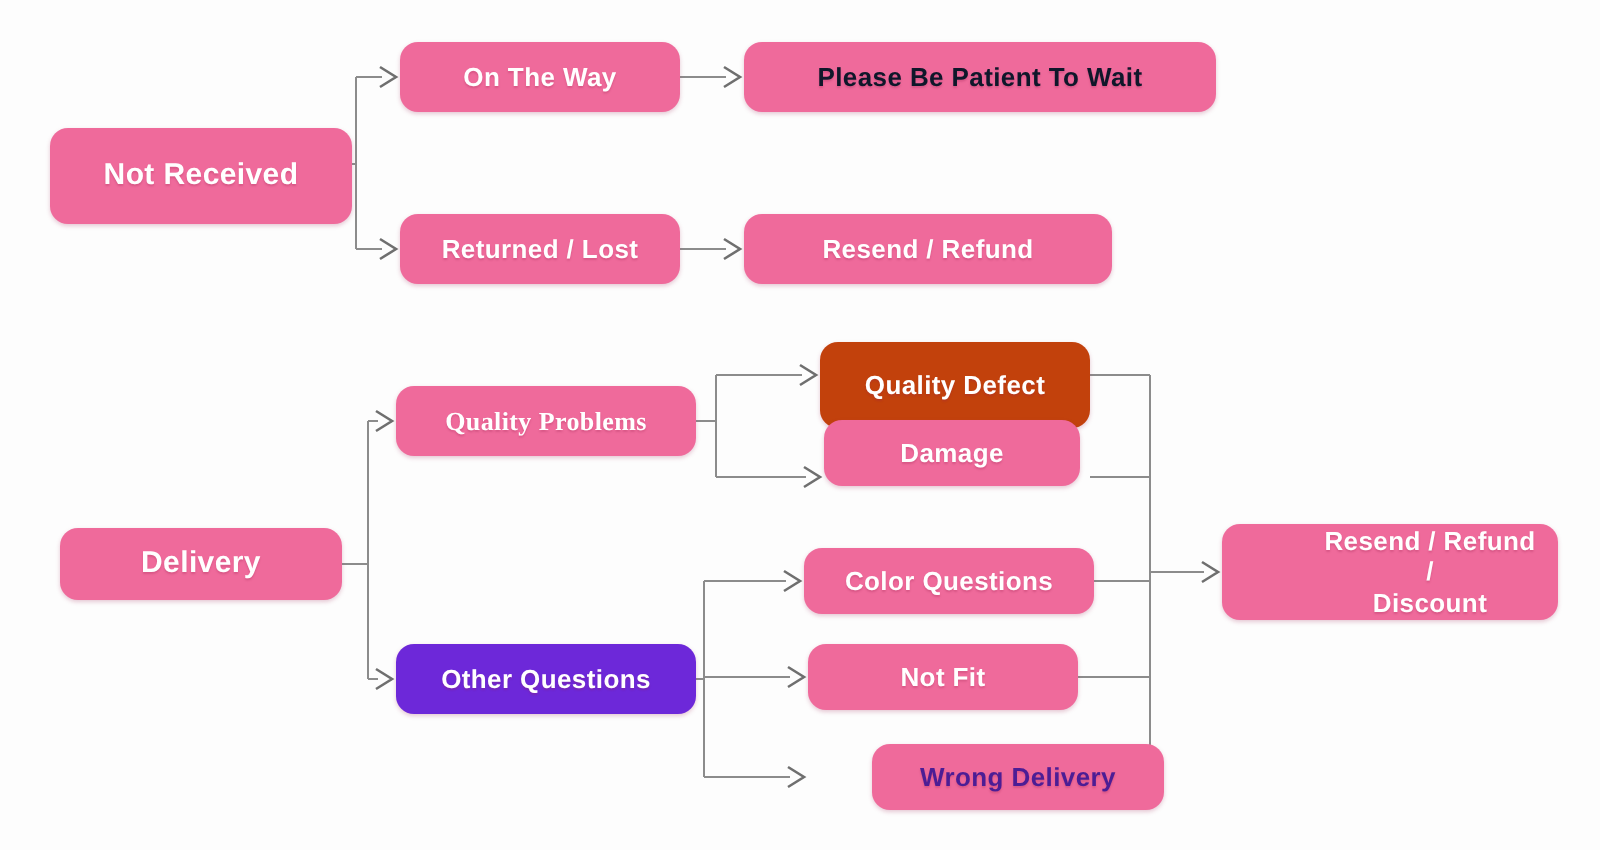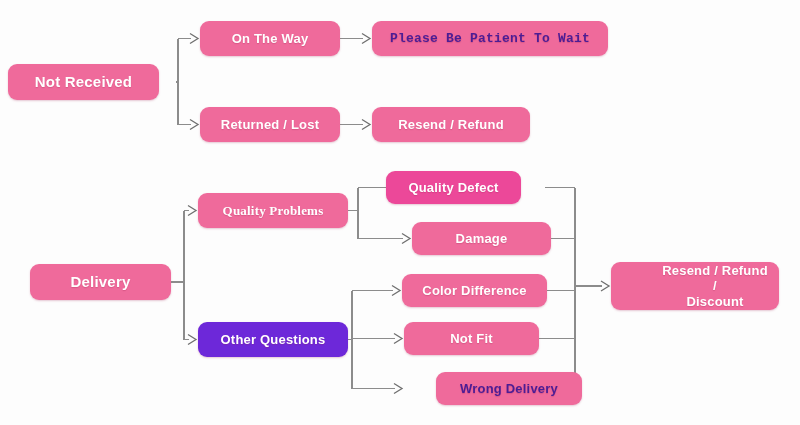--- a/index.html
+++ b/index.html
@@ -85,29 +85,29 @@
       <line x1="545" y1="187.5" x2="575" y2="187.5" stroke="#8c8c8c" stroke-width="1.2" shape-rendering="crispEdges"></line>
       <line x1="575" y1="187.5" x2="575" y2="388.5" stroke="#8c8c8c" stroke-width="1.2" shape-rendering="crispEdges"></line>
       <line x1="575" y1="286" x2="602" y2="286" stroke="#8c8c8c" stroke-width="1.2" shape-rendering="crispEdges"></line>
       <path d="M 601 281 L 609 286 L 601 291" fill="none" stroke="#6f6f6f" stroke-width="1.3"></path>
       <line x1="545" y1="238.5" x2="575" y2="238.5" stroke="#8c8c8c" stroke-width="1.2" shape-rendering="crispEdges"></line>
       <line x1="547" y1="290.5" x2="575" y2="290.5" stroke="#8c8c8c" stroke-width="1.2" shape-rendering="crispEdges"></line>
       <line x1="539" y1="338.5" x2="575" y2="338.5" stroke="#8c8c8c" stroke-width="1.2" shape-rendering="crispEdges"></line>
       <line x1="539" y1="388.5" x2="575" y2="388.5" stroke="#8c8c8c" stroke-width="1.2" shape-rendering="crispEdges"></line>
     </svg>
   <div id="node-layer">
-      <div class="node n-sz-15" style="left: 8px; top: 64px; width: 151px; height: 36px; background: rgb(239, 106, 155); color: rgb(255, 255, 255);">Not Received</div>
+      <div class="node n-sz-15" style="left: 25px; top: 64px; width: 151px; height: 48px; background: rgb(239, 106, 155); color: rgb(255, 255, 255);">Not Received</div>
       <div class="node n-sz-14" style="left: 200px; top: 21px; width: 140px; height: 35px; background: rgb(239, 106, 155); color: rgb(255, 255, 255);">On The Way</div>
       <div class="node n-sz-14" style="left: 200px; top: 107px; width: 140px; height: 35px; background: rgb(239, 106, 155); color: rgb(255, 255, 255);">Returned / Lost</div>
-      <div class="node n-sz-14" style="left: 372px; top: 21px; width: 236px; height: 35px; background: rgb(239, 106, 155); color: #4c1d95; font-family: Liberation Mono, monospace;">Please Be Patient To Wait</div>
-      <div class="node n-sz-14" style="left: 372px; top: 107px; width: 158px; height: 35px; background: rgb(239, 106, 155); color: rgb(255, 255, 255);">Resend / Refund</div>
+      <div class="node n-sz-14" style="left: 372px; top: 21px; width: 236px; height: 35px; background: rgb(239, 106, 155); color: #0f172a;">Please Be Patient To Wait</div>
+      <div class="node n-sz-14" style="left: 372px; top: 107px; width: 184px; height: 35px; background: rgb(239, 106, 155); color: rgb(255, 255, 255);">Resend / Refund</div>
       <div class="node n-sz-15" style="left: 30px; top: 264px; width: 141px; height: 36px; background: rgb(239, 106, 155); color: rgb(255, 255, 255);">Delivery</div>
       <div class="node n-sz-14" style="left: 198px; top: 193px; width: 150px; height: 35px; background: rgb(239, 106, 155); color: rgb(255, 255, 255); font-family: Liberation Serif, serif;">Quality Problems</div>
       <div class="node n-sz-14" style="left: 198px; top: 322px; width: 150px; height: 35px; background: #6d28d9; color: rgb(255, 255, 255);">Other Questions</div>
-      <div class="node n-sz-14" style="left: 386px; top: 171px; width: 135px; height: 33px; background: #ec4899; color: rgb(255, 255, 255);">Quality Defect</div>
-      <div class="node n-sz-14" style="left: 412px; top: 222px; width: 139px; height: 33px; background: rgb(239, 106, 155); color: rgb(255, 255, 255);">Damage</div>
-      <div class="node n-sz-14" style="left: 402px; top: 274px; width: 145px; height: 33px; background: rgb(239, 106, 155); color: rgb(255, 255, 255);">Color Difference</div>
+      <div class="node n-sz-14" style="left: 410px; top: 171px; width: 135px; height: 43px; background: #c2410c; color: rgb(255, 255, 255);">Quality Defect</div>
+      <div class="node n-sz-14" style="left: 412px; top: 210px; width: 128px; height: 33px; background: rgb(239, 106, 155); color: rgb(255, 255, 255);">Damage</div>
+      <div class="node n-sz-14" style="left: 402px; top: 274px; width: 145px; height: 33px; background: rgb(239, 106, 155); color: rgb(255, 255, 255);">Color Questions</div>
       <div class="node n-sz-14" style="left: 404px; top: 322px; width: 135px; height: 33px; background: rgb(239, 106, 155); color: rgb(255, 255, 255);">Not Fit</div>
       <div class="node n-sz-14" style="left: 404px; top: 372px; width: 146px; height: 33px; background: rgb(239, 106, 155); color: #4c1d95; margin-left: 32px;">Wrong Delivery</div>
       <div class="node n-sz-14" style="left: 611px; top: 262px; width: 168px; height: 48px; background: rgb(239, 106, 155); color: rgb(255, 255, 255); padding-left: 48px;">Resend / Refund /
 Discount</div>
     </div>
 </div>
 
 </body></html>

